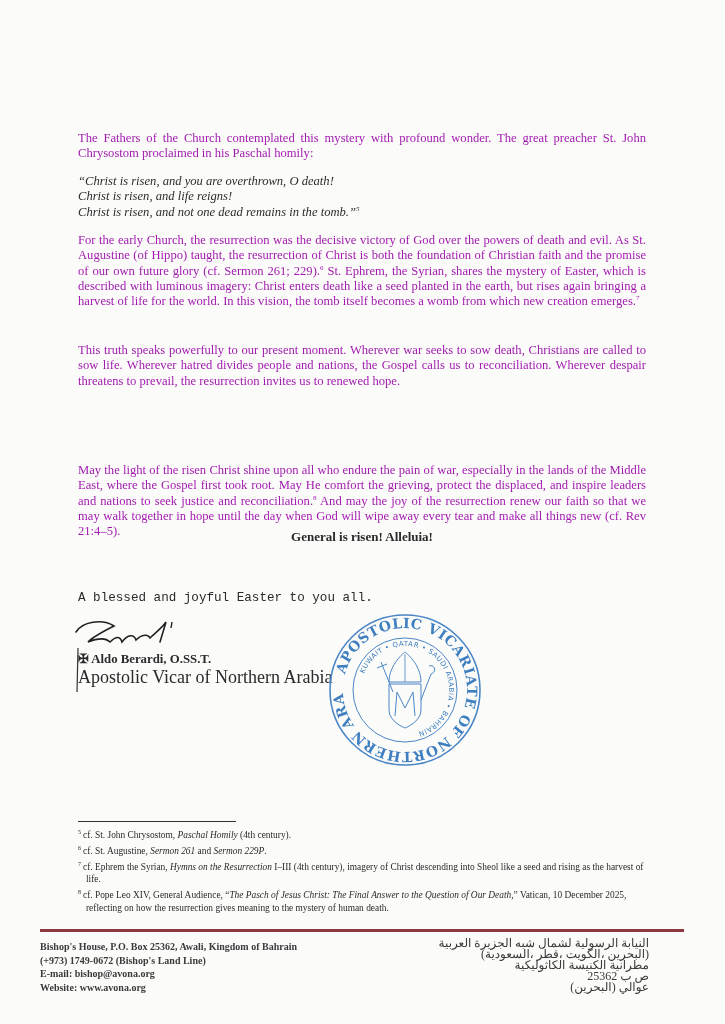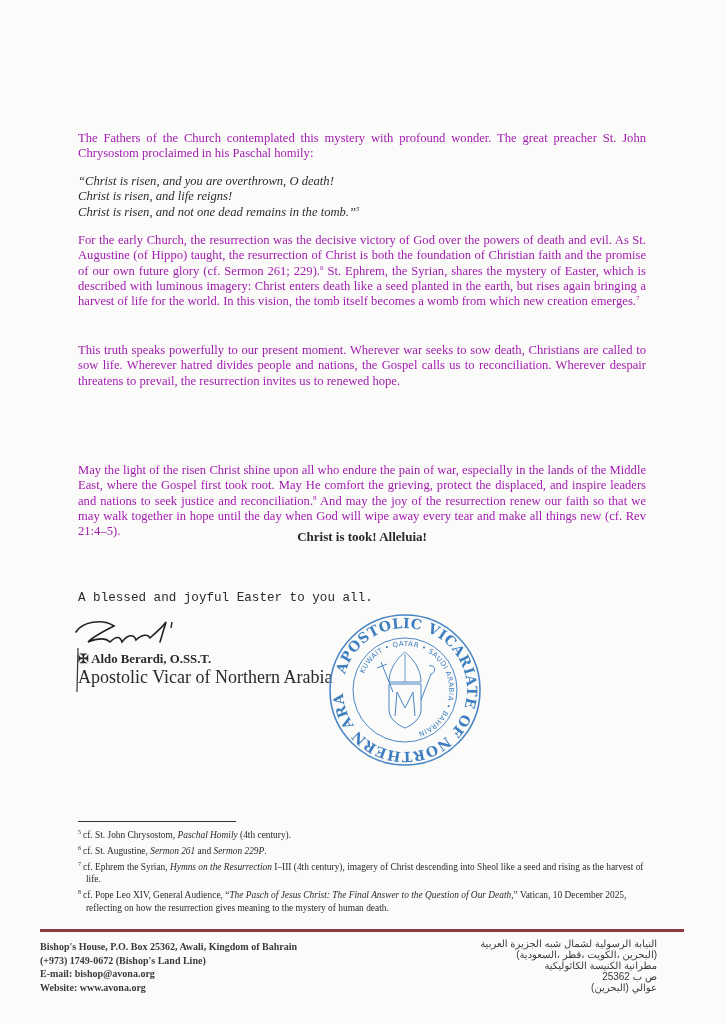--- a/index.html
+++ b/index.html
@@ -20,22 +20,22 @@
   .signer-title { position: absolute; left: 78px; top: 667px; font-family: "Liberation Serif", serif; font-size: 18px; }
   .seal { position: absolute; left: 327px; top: 612px; width: 156px; height: 156px; }
   .fn-rule { position: absolute; left: 78px; top: 821px; width: 158px; height: 1px; background: #333; }
   .footnotes { position: absolute; left: 78px; top: 826px; width: 580px; font-family: "Liberation Serif", serif;
                font-size: 9.4px; line-height: 12px; color: #2a2a2a; }
   .fn { margin: 0 0 1px 0; padding-left: 8px; text-indent: -8px; }
   .fn .num { font-size: 6px; vertical-align: super; margin-right: 2px; }
   .footer-rule { position: absolute; left: 40px; top: 929px; width: 644px; height: 3px; background: #8c3a40; }
   .footer-left { position: absolute; left: 40px; top: 940px; font-family: "Liberation Serif", serif;
                  font-weight: bold; font-size: 10px; line-height: 13.5px; color: #3a3a3a; }
-  .footer-right { position: absolute; right: 68px; top: 938px; text-align: right; direction: rtl;
-                  font-family: Liberation Sans, sans-serif; font-size: 10px; line-height: 11px; color: #3a3a3a; }
+  .footer-right { position: absolute; right: 76px; top: 938px; text-align: right; direction: rtl;
+                  font-family: Liberation Serif, serif; font-size: 12px; line-height: 11px; color: #3a3a3a; }
 </style>
 </head>
 <body>
 
 <div class="page">
 
   <p class="p" style="top:131px;">The Fathers of the Church contemplated this mystery with profound wonder. The great preacher St. John Chrysostom proclaimed in his Paschal homily:</p>
 
   <div class="quote" style="top:174px;">
     <div>“Christ is risen, and you are overthrown, O death!</div>
@@ -43,21 +43,21 @@
     <div><span>Christ is risen, and not one dead remains in the tomb.”</span><span class="sup">5</span></div>
   </div>
 
   <p class="p" style="top:233px;"><span>For the early Church, the resurrection was the decisive victory of God over the powers of death and evil. As St. Augustine (of Hippo) taught, the resurrection of Christ is both the foundation of Christian faith and the promise of our own future glory (cf. Sermon 261; 229).</span><span class="sup">6</span><span> St. Ephrem, the Syrian, shares the mystery of Easter, which is described with luminous imagery: Christ enters death like a seed planted in the earth, but rises again bringing a harvest of life for the world. In this vision, the tomb itself becomes a womb from which new creation emerges.</span><span class="sup">7</span></p>
 
   <p class="p" style="top:343px;">This truth speaks powerfully to our present moment. Wherever war seeks to sow death, Christians are called to sow life. Wherever hatred divides people and nations, the Gospel calls us to reconciliation. Wherever despair threatens to prevail, the resurrection invites us to renewed hope.</p>
 
 
   <p class="p" style="top:463px;"><span>May the light of the risen Christ shine upon all who endure the pain of war, especially in the lands of the Middle East, where the Gospel first took root. May He comfort the grieving, protect the displaced, and inspire leaders and nations to seek justice and reconciliation.</span><span class="sup">8</span><span> And may the joy of the resurrection renew our faith so that we may walk together in hope until the day when God will wipe away every tear and make all things new (cf. Rev 21:4–5).</span></p>
 
-  <div class="closing-bold">Christ is took! Alleluia!</div>
+  <div class="closing-bold">General is risen! Alleluia!</div>
 
   <div class="greeting">A blessed and joyful Easter to you all.</div>
 
   <svg class="signature" viewBox="0 0 170 80">
     <path d="M14 20 C 20 10, 40 6, 52 14 C 44 18, 30 26, 26 30 C 36 26, 44 26, 48 30 C 54 24, 58 24, 60 30 C 66 22, 72 22, 74 28 C 80 22, 86 22, 88 26 C 94 20, 100 16, 104 10 L 98 30" fill="none" stroke="#222" stroke-width="1.6" stroke-linecap="round"></path>
     <path d="M110 10 L 109 16" fill="none" stroke="#222" stroke-width="1.4"></path>
     <path d="M16 36 L 15 80" fill="none" stroke="#333" stroke-width="1.2"></path>
   </svg>
 
   <div class="signer-name">✠ Aldo Berardi, O.SS.T.</div>

